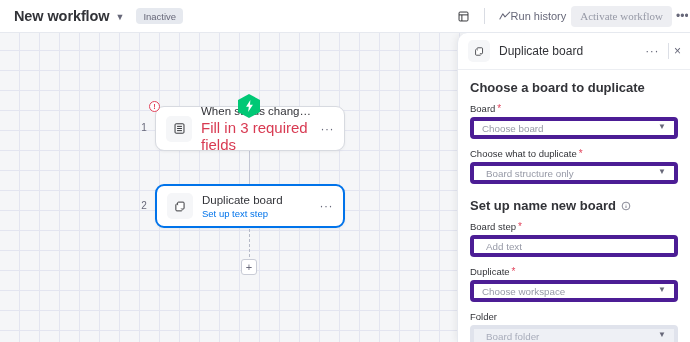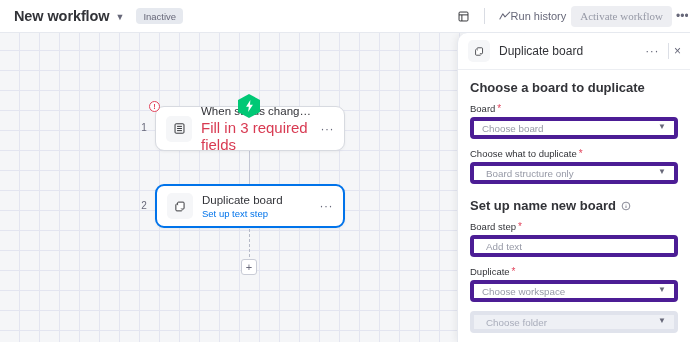--- a/index.html
+++ b/index.html
@@ -349,22 +349,25 @@
           <span>Duplicate</span>
           <span class="req">*</span>
         </div>
         <div class="input-box">
           <span class="val">Choose workspace</span>
           <span class="chev">▼</span>
         </div>
       </div>
 
       <div class="field">
+        <div class="fld-label">
+          <span>Folder</span>
+        </div>
         <div class="input-box indented disabled">
-          <span class="val">Choose folder</span>
+          <span class="val">Board folder</span>
           <span class="chev">▼</span>
         </div>
       </div>
 
     </div>
   </div>
 
 </div>
 
 </body></html>

